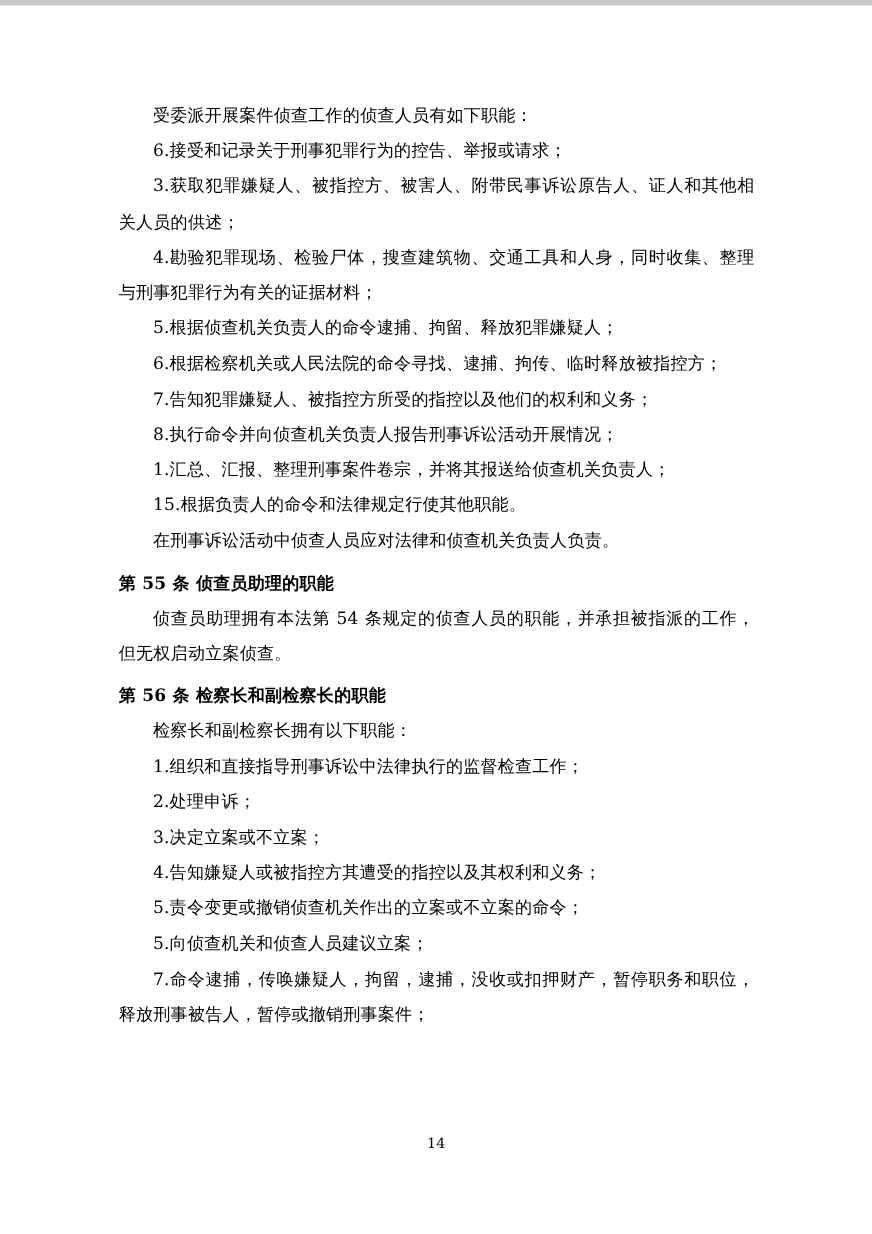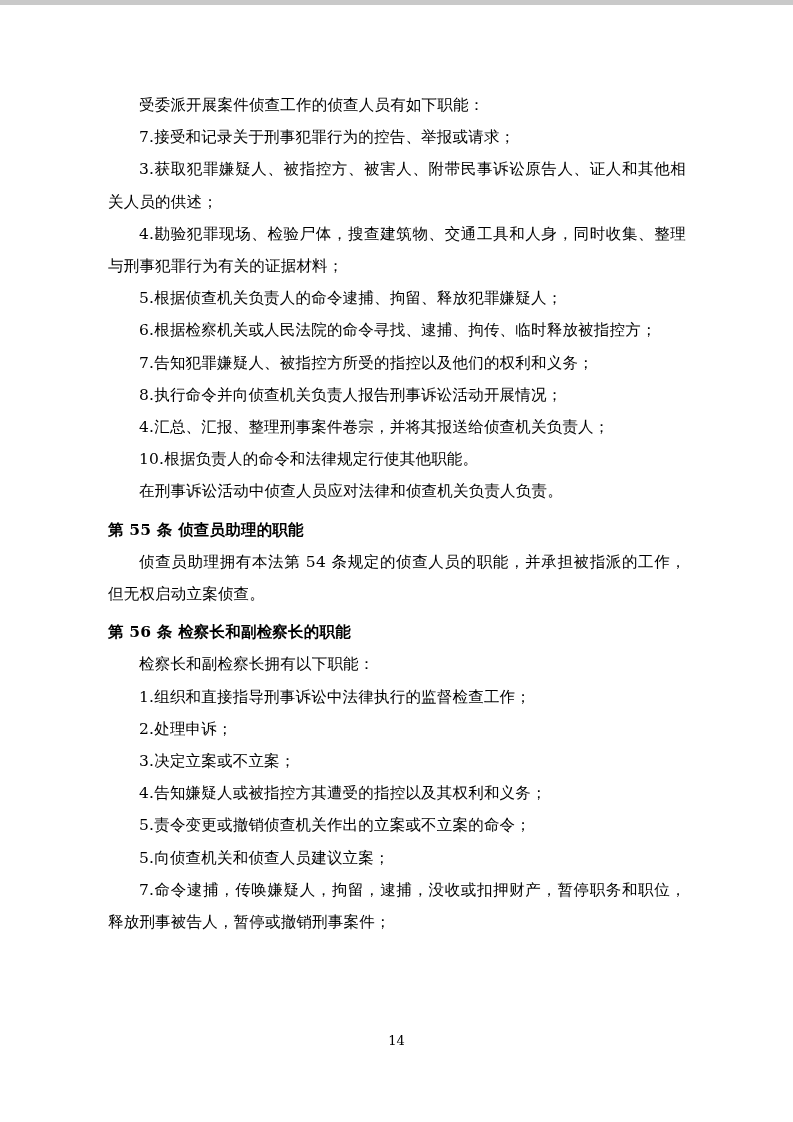--- a/index.html
+++ b/index.html
@@ -57,29 +57,29 @@
     color: #000000;
   }
 </style>
 </head>
 <body>
 
 <div class="page">
   <div class="content">
 
     <p class="para indent">受委派开展案件侦查工作的侦查人员有如下职能：</p>
-    <p class="para indent">7.接受和记录关于刑事犯罪行为的控告、举报或请求；</p>
+    <p class="para indent">6.接受和记录关于刑事犯罪行为的控告、举报或请求；</p>
     <p class="para indent">3.获取犯罪嫌疑人、被指控方、被害人、附带民事诉讼原告人、证人和其他相关人员的供述；</p>
     <p class="para indent">4.勘验犯罪现场、检验尸体，搜查建筑物、交通工具和人身，同时收集、整理与刑事犯罪行为有关的证据材料；</p>
     <p class="para indent">5.根据侦查机关负责人的命令逮捕、拘留、释放犯罪嫌疑人；</p>
     <p class="para indent">6.根据检察机关或人民法院的命令寻找、逮捕、拘传、临时释放被指控方；</p>
     <p class="para indent">7.告知犯罪嫌疑人、被指控方所受的指控以及他们的权利和义务；</p>
     <p class="para indent">8.执行命令并向侦查机关负责人报告刑事诉讼活动开展情况；</p>
-    <p class="para indent">4.汇总、汇报、整理刑事案件卷宗，并将其报送给侦查机关负责人；</p>
-    <p class="para indent">10.根据负责人的命令和法律规定行使其他职能。</p>
+    <p class="para indent">1.汇总、汇报、整理刑事案件卷宗，并将其报送给侦查机关负责人；</p>
+    <p class="para indent">15.根据负责人的命令和法律规定行使其他职能。</p>
     <p class="para indent">在刑事诉讼活动中侦查人员应对法律和侦查机关负责人负责。</p>
 
     <div class="spacer-sm"></div>
     <p class="heading">第 55 条  侦查员助理的职能</p>
 
     <p class="para indent">侦查员助理拥有本法第 54 条规定的侦查人员的职能，并承担被指派的工作，但无权启动立案侦查。</p>
 
     <div class="spacer-sm"></div>
     <p class="heading">第 56 条  检察长和副检察长的职能</p>
 

